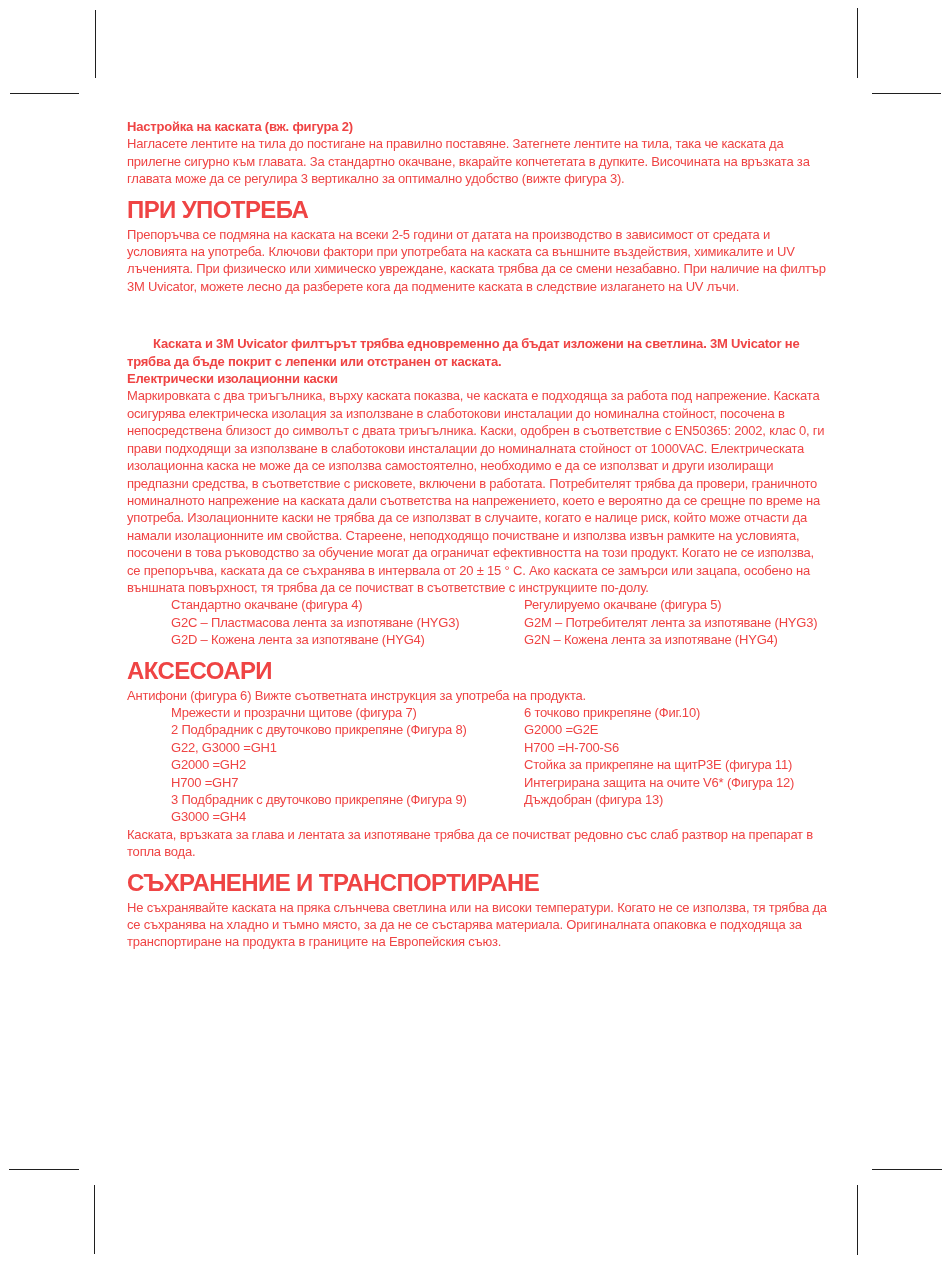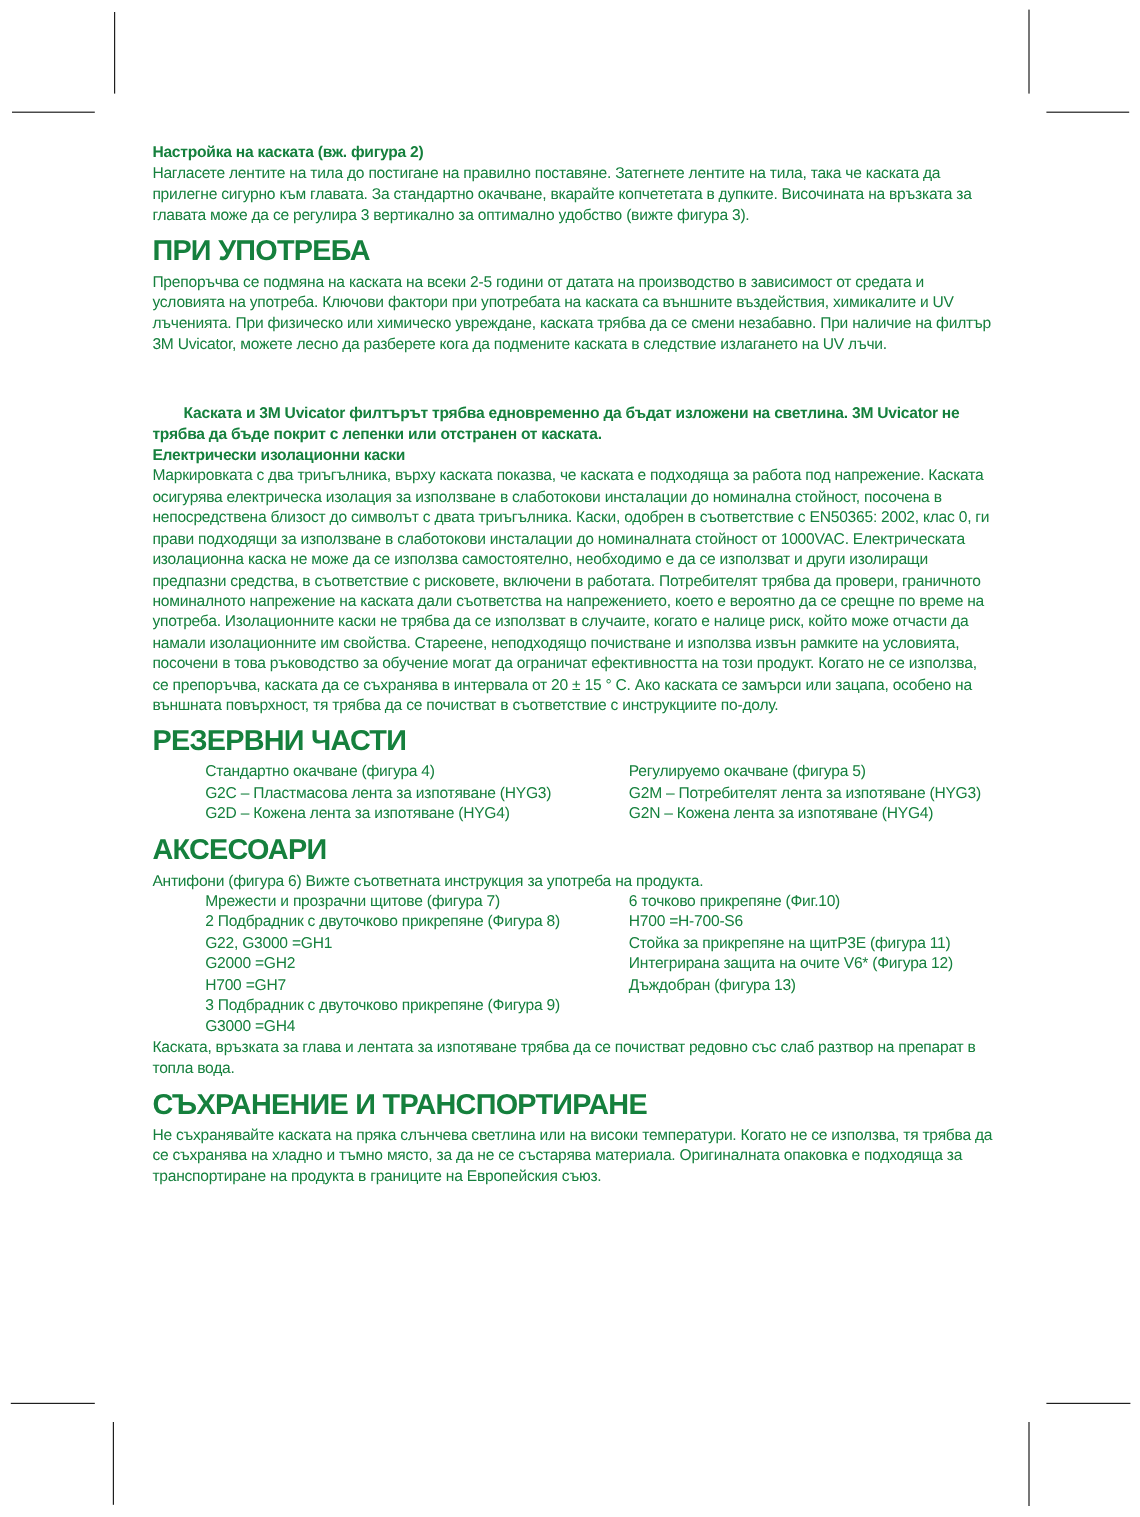--- a/index.html
+++ b/index.html
@@ -3,21 +3,21 @@
 <meta charset="utf-8">
 <style>
   html, body { margin: 0; padding: 0; background: #ffffff; }
   .page {
     position: relative;
     width: 950px;
     height: 1264px;
     background: #ffffff;
     overflow: hidden;
     font-family: "Liberation Sans", sans-serif;
-    color: #15803d;
+    color: #ef4444;
   }
   .crop { position: absolute; background: #1f1f1f; }
   .crop.v { width: 1px; }
   .crop.h { height: 1px; }
 
   .content {
     position: absolute;
     left: 127px;
     top: 118px;
     width: 700px;
@@ -65,21 +65,20 @@
 
     <p class="subhead">Настройка на каската (вж. фигура 2)</p>
     <p class="body">Нагласете лентите на тила до постигане на правилно поставяне. Затегнете лентите на тила, така че каската да прилегне сигурно към главата. За стандартно окачване, вкарайте копчететата в дупките. Височината на връзката за главата може да се регулира 3 вертикално за оптимално удобство (вижте фигура 3).</p>
 
     <h2>ПРИ УПОТРЕБА</h2>
     <p class="body">Препоръчва се подмяна на каската на всеки 2-5 години от датата на производство в зависимост от средата и условията на употреба. Ключови фактори при употребата на каската са външните въздействия, химикалите и UV лъченията. При физическо или химическо увреждане, каската трябва да се смени незабавно. При наличие на филтър 3M Uvicator, можете лесно да разберете кога да подмените каската в следствие излагането на UV лъчи.</p>
     <p class="body bold indent">Каската и 3M Uvicator филтърът трябва едновременно да бъдат изложени на светлина. 3M Uvicator не трябва да бъде покрит с лепенки или отстранен от каската.</p>
     <p class="subhead">Електрически изолационни каски</p>
     <p class="body">Маркировката с два триъгълника, върху каската показва, че каската е подходяща за работа под напрежение. Каската осигурява електрическа изолация за използване в слаботокови инсталации до номинална стойност, посочена в непосредствена близост до символът с двата триъгълника. Каски, одобрен в съответствие с EN50365: 2002, клас 0, ги прави подходящи за използване в слаботокови инсталации до номиналната стойност от 1000VAC. Електрическата изолационна каска не може да се използва самостоятелно, необходимо е да се използват и други изолиращи предпазни средства, в съответствие с рисковете, включени в работата. Потребителят трябва да провери, граничното номиналното напрежение на каската дали съответства на напрежението, което е вероятно да се срещне по време на употреба. Изолационните каски не трябва да се използват в случаите, когато е налице риск, който може отчасти да намали изолационните им свойства. Стареене, неподходящо почистване и използва извън рамките на условията, посочени в това ръководство за обучение могат да ограничат ефективността на този продукт. Когато не се използва, се препоръчва, каската да се съхранява в интервала от 20 ± 15 ° C. Ако каската се замърси или зацапа, особено на външната повърхност, тя трябва да се почистват в съответствие с инструкциите по-долу.</p>
 
-    <h2>РЕЗЕРВНИ ЧАСТИ</h2>
     <div class="cols">
       <div class="c1">
         <div class="line">Стандартно окачване (фигура 4)</div>
         <div class="line">G2C – Пластмасова лента за изпотяване (HYG3)</div>
         <div class="line">G2D – Кожена лента за изпотяване (HYG4)</div>
       </div>
       <div class="c2">
         <div class="line">Регулируемо окачване (фигура 5)</div>
         <div class="line">G2M – Потребителят лента за изпотяване (HYG3)</div>
         <div class="line">G2N – Кожена лента за изпотяване (HYG4)</div>
@@ -93,20 +92,21 @@
         <div class="line">Мрежести и прозрачни щитове (фигура 7)</div>
         <div class="line">2 Подбрадник с двуточково прикрепяне (Фигура 8)</div>
         <div class="line">G22, G3000 =GH1</div>
         <div class="line">G2000 =GH2</div>
         <div class="line">H700 =GH7</div>
         <div class="line">3 Подбрадник с двуточково прикрепяне (Фигура 9)</div>
         <div class="line">G3000 =GH4</div>
       </div>
       <div class="c2">
         <div class="line">6 точково прикрепяне (Фиг.10)</div>
+        <div class="line">G2000 =G2E</div>
         <div class="line">H700 =H-700-S6</div>
         <div class="line">Стойка за прикрепяне на щитP3E (фигура 11)</div>
         <div class="line">Интегрирана защита на очите V6* (Фигура 12)</div>
         <div class="line">Дъждобран (фигура 13)</div>
       </div>
     </div>
 
     <p class="body">Каската, връзката за глава и лентата за изпотяване трябва да се почистват редовно със слаб разтвор на препарат в топла вода.</p>
 
     <h2>СЪХРАНЕНИЕ И ТРАНСПОРТИРАНЕ</h2>

